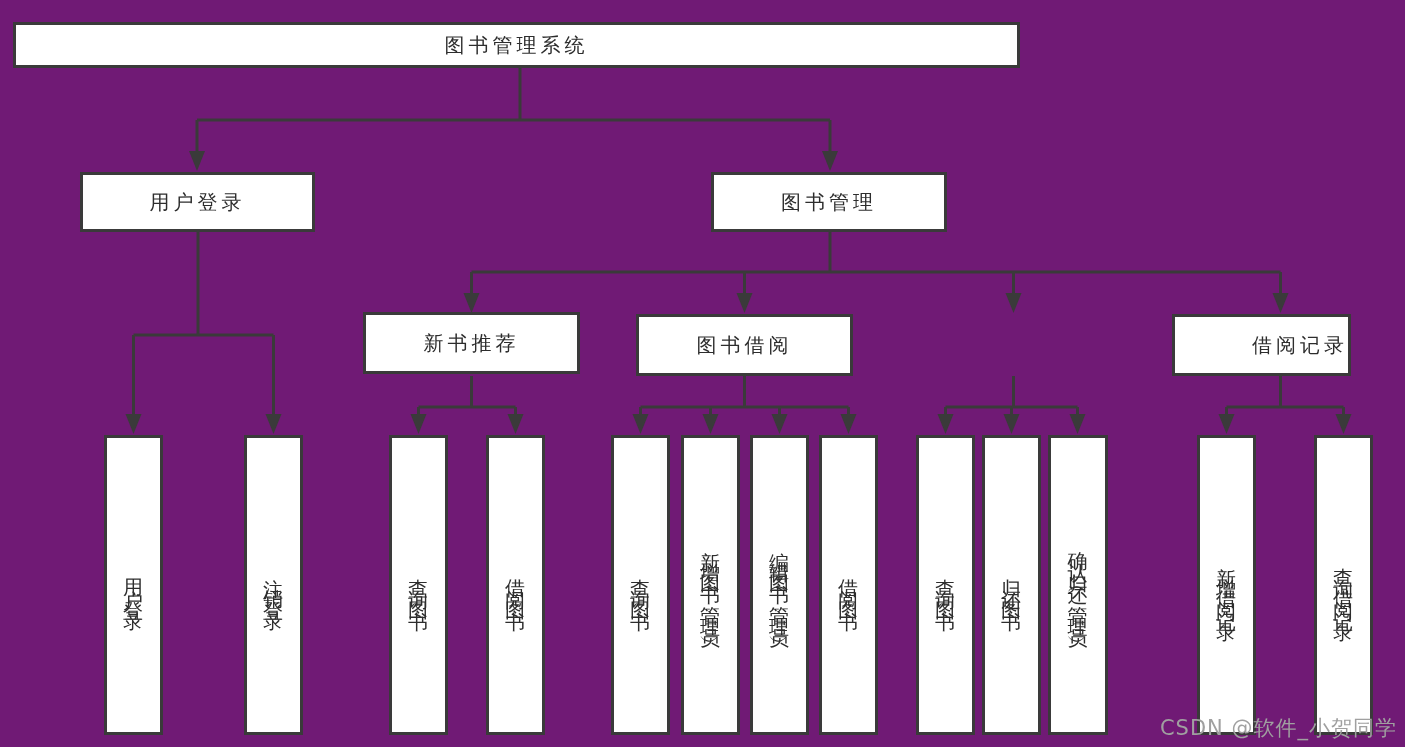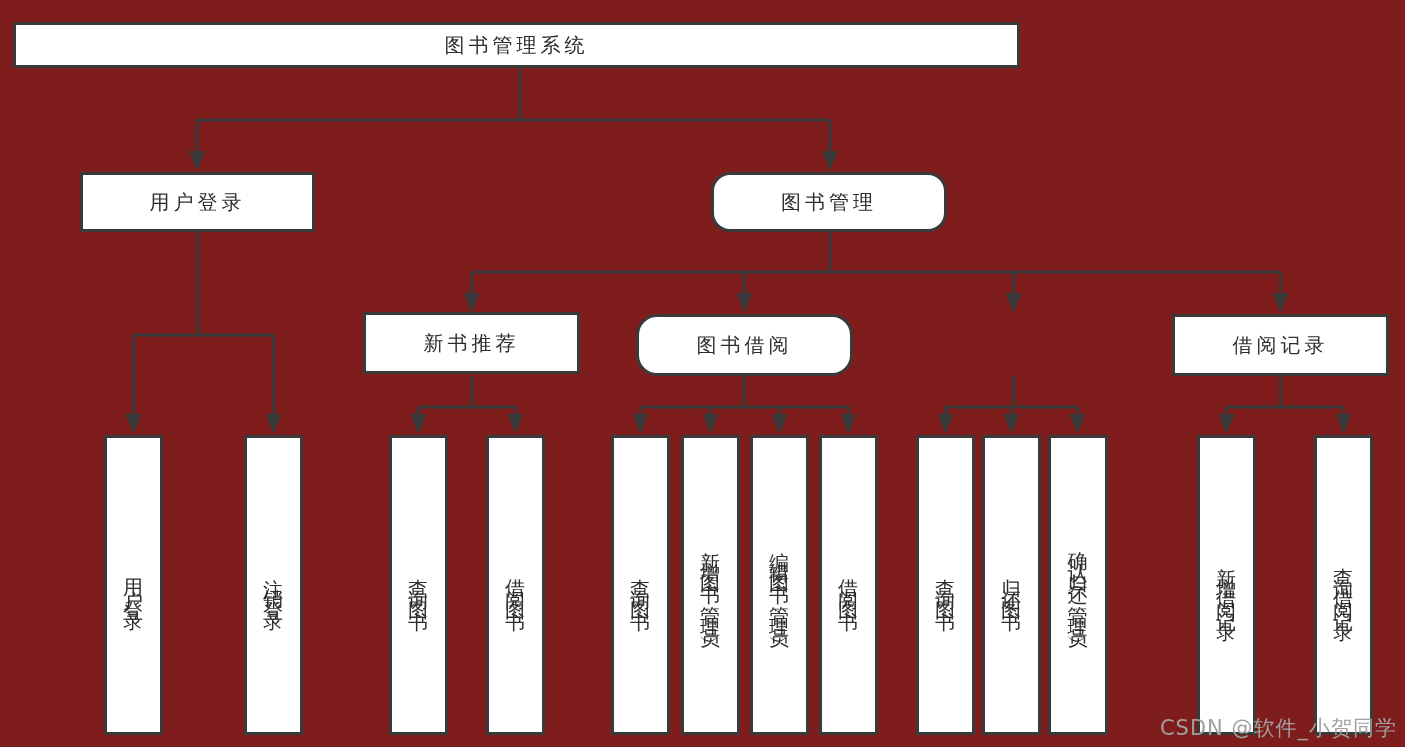--- a/index.html
+++ b/index.html
@@ -1,21 +1,21 @@
 <!DOCTYPE html>
 <html><head>
 <meta charset="utf-8">
 <style>
   * { margin: 0; padding: 0; box-sizing: border-box; }
   html, body { background: #ffffff; }
   .canvas {
     position: relative;
     width: 1405px;
     height: 747px;
-    background: #7f1d1d;
+    background: #701a75;
     font-family: "DejaVu Sans", "Liberation Sans", sans-serif;
     color: #2d2d2d;
     overflow: hidden;
   }
   svg.connectors {
     position: absolute;
     left: 0; top: 0;
     width: 1405px; height: 747px;
   }
   .box {
@@ -109,31 +109,31 @@
       <polygon points="1335.5,414 1351.5,414 1343.5,434" fill="#3a3a3a"></polygon>
     </svg>
 
   <div class="box hbox" style="left:13px; top:22px; width:1007px; height:46px;">
     <span>图书管理系统</span>
   </div>
 
   <div class="box hbox" style="left:80px; top:172px; width:235px; height:60px;">
     <span>用户登录</span>
   </div>
-  <div class="box hbox" style="left:711px; top:172px; width:236px; height:60px;border-radius:19px;">
+  <div class="box hbox" style="left:711px; top:172px; width:236px; height:60px;">
     <span>图书管理</span>
   </div>
 
   <div class="box hbox" style="left:363px; top:312px; width:217px; height:62px;">
     <span>新书推荐</span>
   </div>
-  <div class="box hbox" style="left:636px; top:314px; width:217px; height:62px;border-radius:21px;">
+  <div class="box hbox" style="left:636px; top:314px; width:217px; height:62px;">
     <span>图书借阅</span>
   </div>
-  <div class="box hbox" style="left:1172px; top:314px; width:217px; height:62px;">
+  <div class="box hbox" style="left:1172px; top:314px; width:179px; height:62px;justify-content:flex-end;">
     <span>借阅记录</span>
   </div>
 
   <div class="box vbox" style="left:104px; top:435px; width:59px; height:300px;">
     <span>用户登录</span>
   </div>
   <div class="box vbox" style="left:244px; top:435px; width:59px; height:300px;">
     <span>注销登录</span>
   </div>
 

